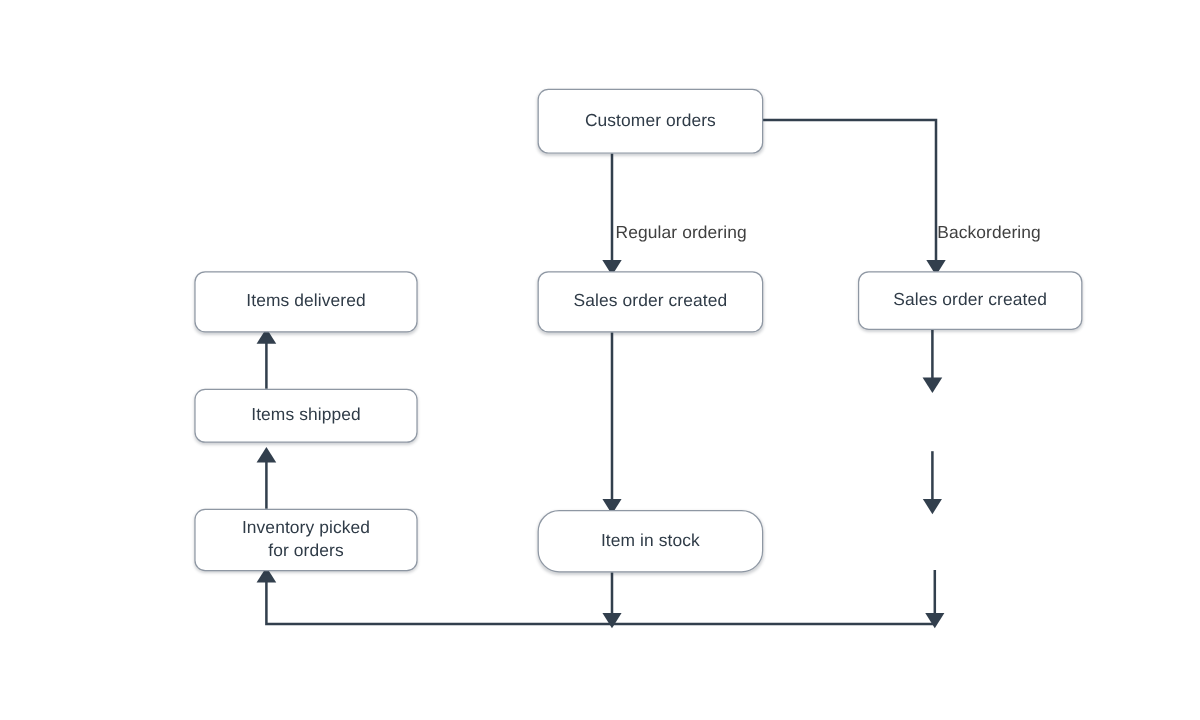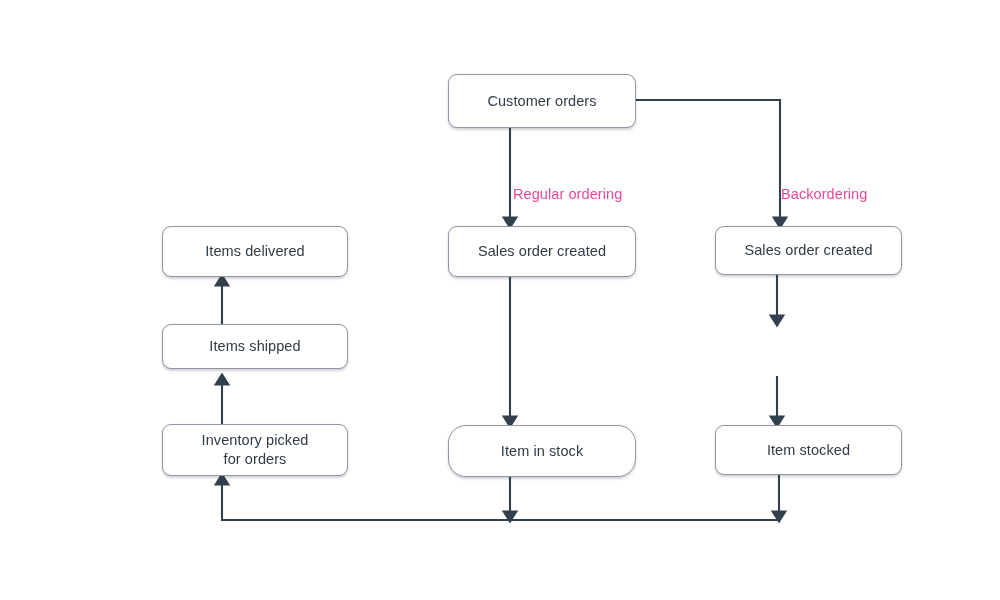--- a/index.html
+++ b/index.html
@@ -41,21 +41,21 @@
     color: #2f3b47;
     font-size: 14.5px;
     line-height: 1.30;
     letter-spacing: 0.08px;
     white-space: pre-line;
     z-index: 2;
     margin-left: 32px;
   }
   .edge-label {
     position: absolute;
-    color: #ec4899;
+    color: #404040;
     font-size: 14.5px;
     line-height: 1;
     letter-spacing: 0.08px;
     white-space: nowrap;
     z-index: 3;
     background: transparent;
   }
 </style>
 </head>
 <body>
@@ -94,19 +94,18 @@
   <div class="node" style="left: 130px; top: 424px; width: 186px; height: 52px; text-align: center;">Inventory picked
 for orders</div>
 
   <div class="node" style="left: 416px; top: 226px; width: 188px; height: 51px;">Sales order created</div>
 
   <div class="node" style="left: 416px; top: 425px; width: 188px; height: 52px; border-radius: 18px;">Item in stock</div>
 
   <div class="node" style="left: 683px; top: 226px; width: 187px; height: 49px;">Sales order created</div>
 
 
-  <div class="node" style="left: 683px; top: 425px; width: 187px; height: 50px;">Item stocked</div>
 
   <div class="edge-label" style="left: 513px; top: 187px;">Regular ordering</div>
 
   <div class="edge-label" style="left: 781px; top: 187px;">Backordering</div>
 
 </div>
 
 </body></html>

